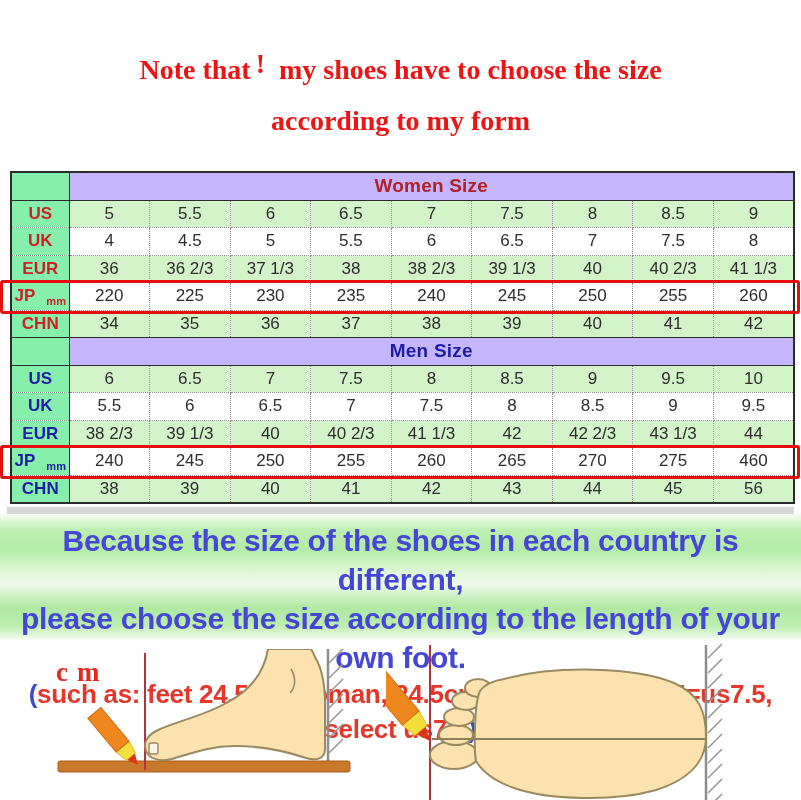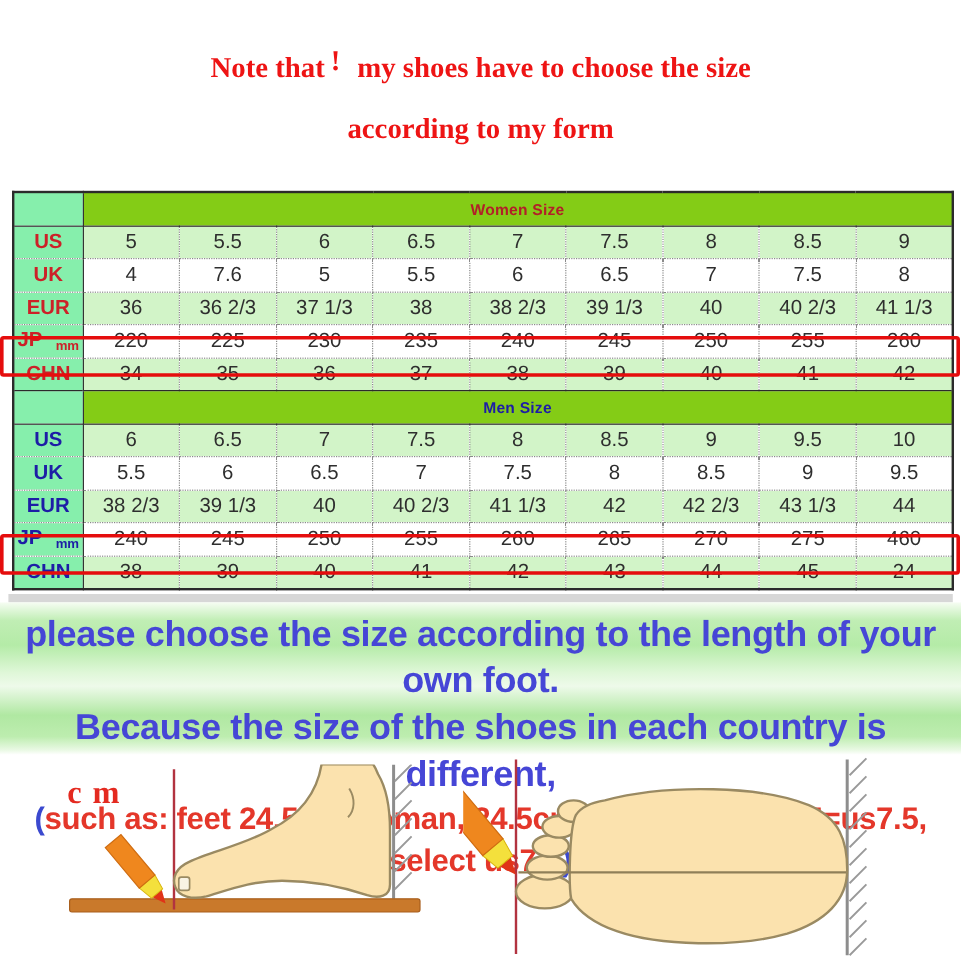--- a/index.html
+++ b/index.html
@@ -1,35 +1,35 @@
 <!DOCTYPE html>
 <html style="--title-red: #ee1414; --women-header-red: #b22028; --women-label-red: #cc2128; --men-blue: #1d1da6; --cell-green: #d2f4c8; --highlight-box-red: #e50d0d; --note-blue: #4646d6; --note-example-red: #e4372a; --foot-fill: #fbe2ae; --foot-outline: #9a8a62; --pencil-orange: #ef871e; --ground-brown: #c9792b; --measure-line-red: #b23340;"><head>
 <meta charset="utf-8">
 <style>
   html,body{margin:0;padding:0;background:#ffffff;}
   #page{position:relative;width:801px;height:800px;background:#fff;overflow:hidden;
         font-family:"Liberation Sans",sans-serif;}
 
   
-  .title{margin:0;padding-top:32px;text-align:center;
+  .title{margin:0;padding-top:44px;text-align:center;
          font-family:"Liberation Serif",serif;font-weight:bold;
-         color:var(--title-red);font-size:24px;line-height:51px;}
+         color:var(--title-red);font-size:28px;line-height:51px;}
   .bang{position:relative;top:-6px;margin:0 14px 0 5px;}
 
   
   .size-table{width:785px;margin:25px 0 0 10px;border-collapse:collapse;
               table-layout:fixed;border:2px solid #2b2b2b;}
   .size-table td{height:26.5px;padding:0;text-align:center;vertical-align:middle;
                  font-size:17px;color:#2e2e2e;border:1px dotted #8a8a8a;
                  overflow:hidden;white-space:nowrap;}
   .size-table td.label-cell{font-weight:bold;background:#86efac;
                  border-left:none;border-right:1.5px solid #333;}
   .size-table tr.section-header td{border-top:1.5px solid #2b2b2b;
                  border-bottom:1.5px solid #2b2b2b;}
-  td.section-title{background:#84cc16;font-weight:bold;font-size:13px;letter-spacing:.2px;}
+  td.section-title{background:#c4b5fd;font-weight:bold;font-size:19px;letter-spacing:.2px;}
   tr.women td.label-cell, tr.women sub{color:var(--women-label-red);}
   tr.women td.section-title{color:var(--women-header-red);}
   tr.men td.label-cell, tr.men td.section-title, tr.men sub{color:var(--men-blue);}
   td.shaded{background:var(--cell-green);}
   sub.unit{font-size:11px;font-weight:bold;padding-left:11px;}
   .hl-box{position:absolute;left:0;width:794px;border:3.5px solid var(--highlight-box-red);
           border-radius:3px;pointer-events:none;z-index:5;}
 
   .table-shadow{height:7px;background:#d7d7d7;margin:3px 7px 0 7px;}
 
@@ -99,21 +99,21 @@
           <td class="shaded">6.5</td>
           <td class="shaded">7</td>
           <td class="shaded">7.5</td>
           <td class="shaded">8</td>
           <td class="shaded">8.5</td>
           <td class="shaded">9</td>
         </tr>
         <tr class="women">
           <td class="label-cell">UK</td>
           <td>4</td>
-          <td>7.6</td>
+          <td>4.5</td>
           <td>5</td>
           <td>5.5</td>
           <td>6</td>
           <td>6.5</td>
           <td>7</td>
           <td>7.5</td>
           <td>8</td>
         </tr>
         <tr class="women">
           <td class="label-cell">EUR</td>
@@ -206,29 +206,29 @@
         <tr class="men">
           <td class="label-cell">CHN</td>
           <td class="shaded">38</td>
           <td class="shaded">39</td>
           <td class="shaded">40</td>
           <td class="shaded">41</td>
           <td class="shaded">42</td>
           <td class="shaded">43</td>
           <td class="shaded">44</td>
           <td class="shaded">45</td>
-          <td class="shaded">24</td>
+          <td class="shaded">56</td>
         </tr>
       </tbody>
   </table>
   <div class="table-shadow"></div>
 
   <div class="note-band">
+    <div class="note-line">Because the size of the shoes in each country is different,</div>
     <div class="note-line">please choose the size according to the length of your own foot.</div>
-    <div class="note-line">Because the size of the shoes in each country is different,</div>
     <div class="note-example"><span class="paren">(</span><span>such as: feet 24.5cm woman, 24.5cm=eur39 1/3=uk6.5=us7.5, select us7.5</span><span class="paren">)</span></div>
   </div>
 
   <div class="figures">
     <div class="cm-label">cm</div>
 
     <svg class="fig-left" width="305" height="124" viewBox="0 0 305 124">
       <line class="wall-line" x1="282" y1="0" x2="282" y2="112"></line>
       <path class="hatch" d="M283,14 L297,0 M283,29 L297,15 M283,44 L297,30 M283,59 L297,45 M283,74 L297,60 M283,89 L297,75 M283,104 L297,90"></path>
       <rect class="ground" x="12" y="112" width="292" height="11" rx="2"></rect>

